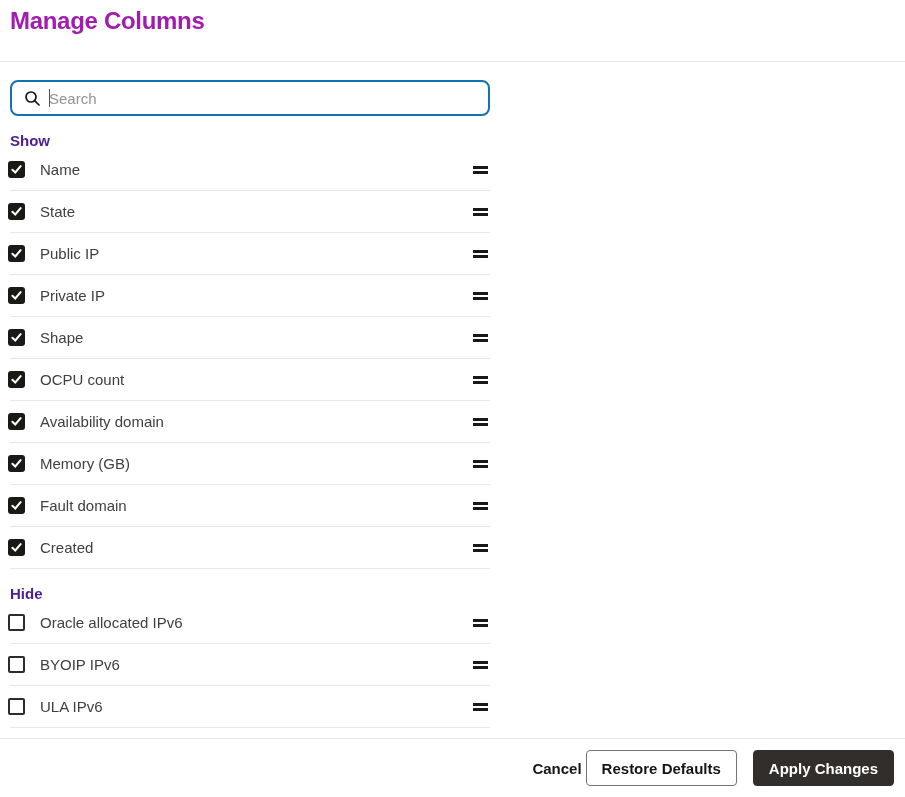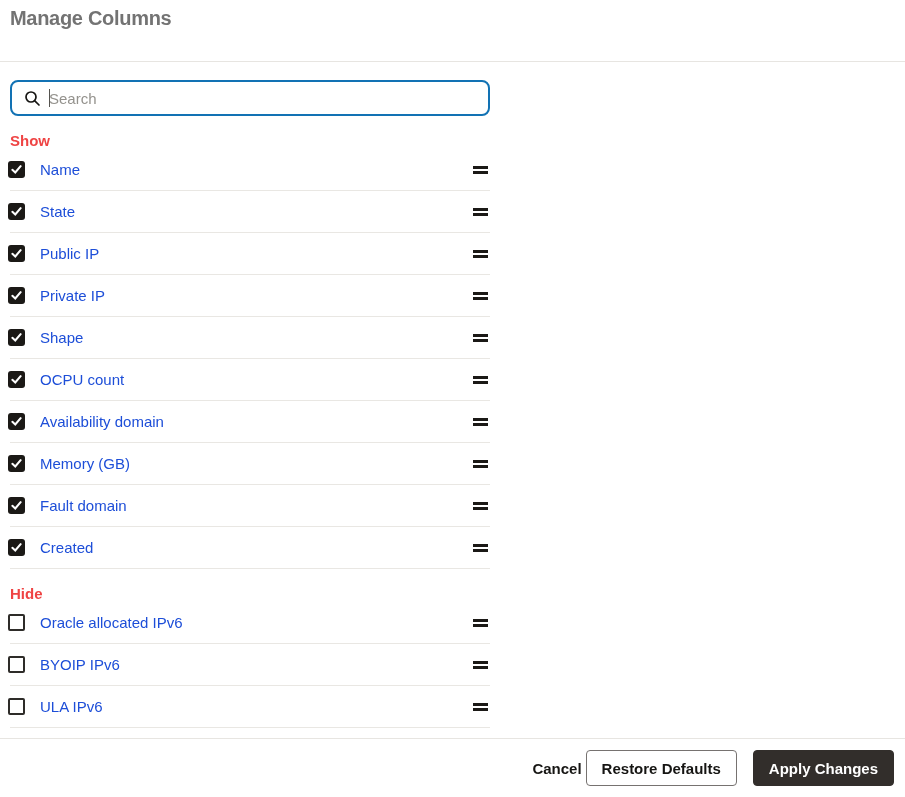--- a/index.html
+++ b/index.html
@@ -8,21 +8,21 @@
     width: 905px; height: 797px;
     background: #ffffff;
     font-family: "Liberation Sans", sans-serif;
     color: #161513;
     position: relative;
     overflow: hidden;
   }
   .header { height: 62px; border-bottom: 1px solid #e7e5e1; }
   .page-title {
     margin: 0; padding: 7px 10px 0 10px;
-    font-size: 20px; font-weight: 700; letter-spacing: -0.3px; color: #737373;
+    font-size: 24px; font-weight: 700; letter-spacing: -0.3px; color: #a21caf;
   }
   .content { padding-left: 10px; }
   .search-box {
     margin-top: 18px; width: 480px; height: 36px;
     border: 2px solid var(--accent, #1272b4);
     border-radius: 8px;
     display: flex; align-items: center;
     padding-left: 12px;
     position: relative;
     background: #fff;
@@ -33,36 +33,36 @@
     width: 1px; height: 18px; background: #55534f;
   }
   .search-input {
     border: none; outline: none; background: transparent;
     margin-left: 8px; flex: 1;
     font-family: inherit; font-size: 15px; color: #161513;
     padding: 0; height: 100%;
   }
   .search-input::placeholder { color: #94928d; }
   .section-heading {
-    font-size: 15px; font-weight: 700; color: #ef4444;
+    font-size: 15px; font-weight: 700; color: #4c1d95;
     margin-top: 16px; height: 17px; line-height: 17px;
   }
   .row {
     width: 480px; height: 42px;
     display: flex; align-items: center;
     border-bottom: 1px solid #e9e7e3;
   }
   .checkbox {
     width: 17px; height: 17px; margin-left: -2px;
     border-radius: 3px; flex: 0 0 auto;
     display: inline-flex; align-items: center; justify-content: center;
   }
   .checkbox.checked { background: var(--checkbox, #1b1916); }
   .checkbox.unchecked { background: #ffffff; border: 2px solid #2e2c29; border-radius: 2px; }
-  .row-label { margin-left: 15px; font-size: 15px; flex: 1; color: #1d4ed8; }
+  .row-label { margin-left: 15px; font-size: 15px; flex: 1; color: #404040; }
   .drag-handle {
     width: 15px; height: 8px; margin-right: 2px; flex: 0 0 auto;
     border-top: 3px solid #1b1916; border-bottom: 3px solid #1b1916;
   }
   .footer {
     position: absolute; left: 0; right: 0; bottom: 0; height: 59px;
     border-top: 1px solid #e7e5e1; background: #fff;
     display: flex; align-items: center; justify-content: flex-end;
     padding-right: 11px;
   }

